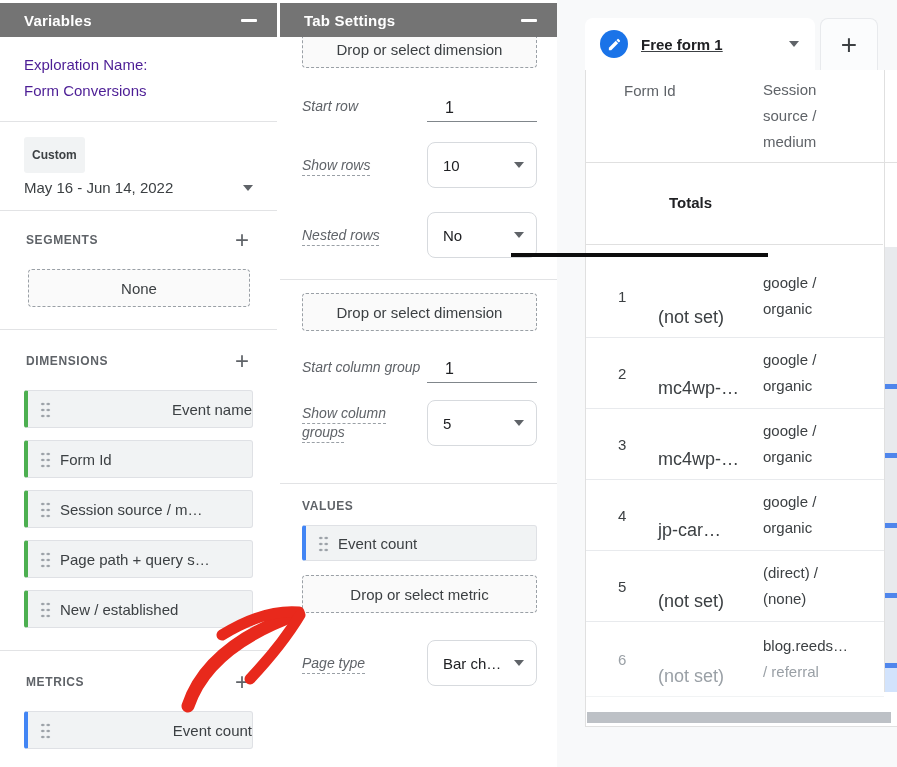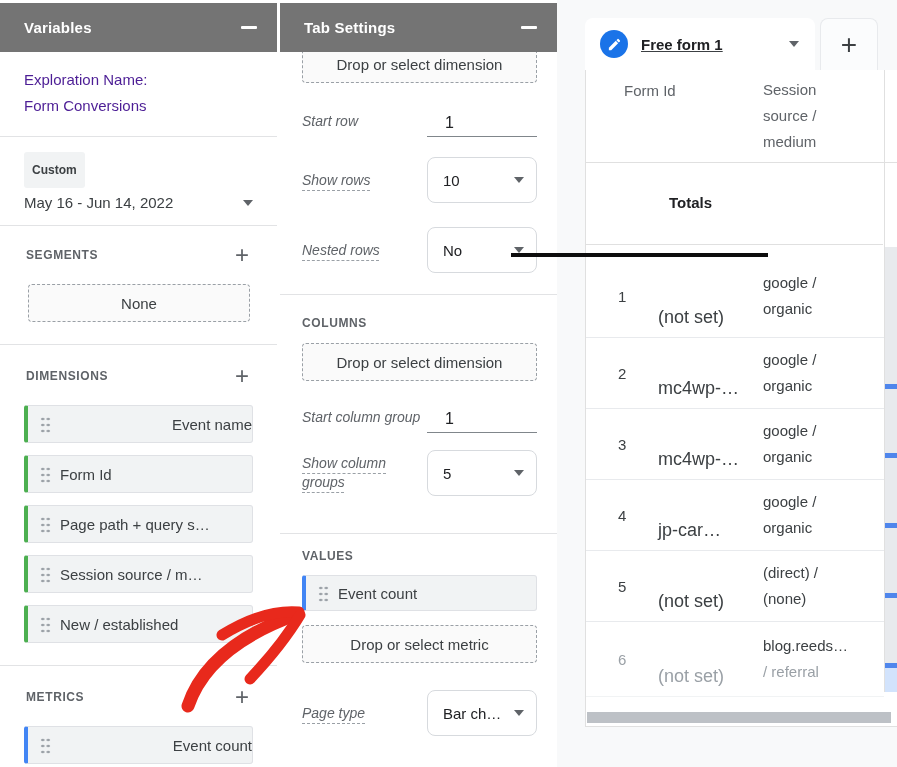--- a/index.html
+++ b/index.html
@@ -4,21 +4,21 @@
 <style>
   html,body{margin:0;padding:0;}
   body{font-family:"Liberation Sans","DejaVu Sans",sans-serif;background:#fff;}
   #screen{position:relative;width:897px;height:767px;background:#fff;overflow:hidden;
           -webkit-font-smoothing:antialiased;color:#3c4043;}
 
   
   .panel{position:absolute;top:3px;width:277px;height:764px;background:#fff;}
   #panel-left{left:0;}
   #panel-mid{left:280px;}
-  .p-head{position:relative;z-index:3;height:49px;background:#747474;color:#fff;display:flex;
+  .p-head{position:relative;z-index:3;height:34px;background:#747474;color:#fff;display:flex;
           align-items:center;justify-content:space-between;padding:0 20px 0 24px;
           font-size:15px;font-weight:700;letter-spacing:.2px;}
   .min-dash{width:16px;height:3px;background:#fff;border-radius:1px;cursor:pointer;}
   .p-body{position:relative;z-index:1;}
   .divider{height:1px;background:#e2e3e5;}
 
   
   .explo{padding:15px 24px 0;font-size:15px;line-height:26px;color:#4c1d95;}
   .date-block{padding:15px 24px 14px;}
   .badge{display:inline-block;background:#f1f3f4;color:#3c4043;font-size:12px;font-weight:700;
@@ -143,25 +143,25 @@
           <div class="chip">
       <span class="drag"></span>
       <span class="chip-label">Event name</span>
     </div>
           <div class="chip">
       <span class="drag"></span>
       <span class="chip-label">Form Id</span>
     </div>
           <div class="chip">
       <span class="drag"></span>
+      <span class="chip-label">Session source / m…</span>
+    </div>
+          <div class="chip">
+      <span class="drag"></span>
       <span class="chip-label">Page path + query s…</span>
-    </div>
-          <div class="chip">
-      <span class="drag"></span>
-      <span class="chip-label">Session source / m…</span>
     </div>
           <div class="chip">
       <span class="drag"></span>
       <span class="chip-label">New / established</span>
     </div>
         </div>
       <div class="divider" style="margin-top:22px"></div>
 
       <div class="sec-row" style="padding-top:16px">
         <span class="sec-label">METRICS</span>
@@ -205,21 +205,20 @@
       <div class="setting" style="margin-top:24px">
         <span class="set-label dashed-u">Nested rows</span>
         <span class="select">
           <span>No</span>
           <span class="caret"></span>
         </span>
       </div>
 
       <div class="divider" style="margin-top:21px"></div>
 
-      <div class="sec-label" style="margin:21px 0 0 22px">COLUMNS</div>
       <div class="drop-zone" style="margin:13px 20px 0 22px">
         <span>Drop or select dimension</span>
       </div>
 
       <div class="setting" style="margin-top:20px">
         <span class="set-label">Start column group</span>
         <span class="num-input" style="width:110px;flex:none">1</span>
       </div>
 
       <div class="setting" style="margin-top:17px">

